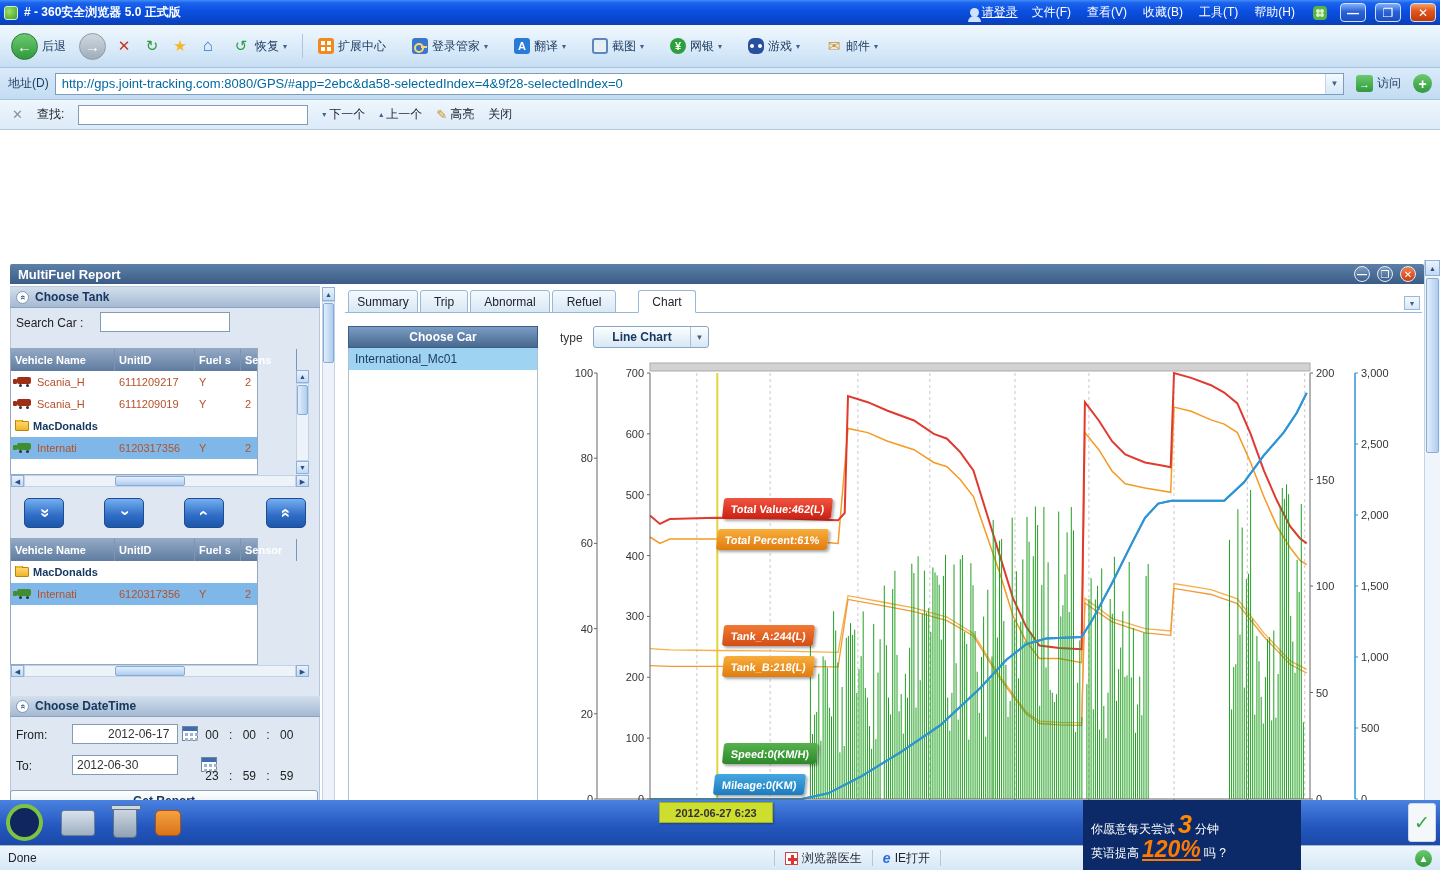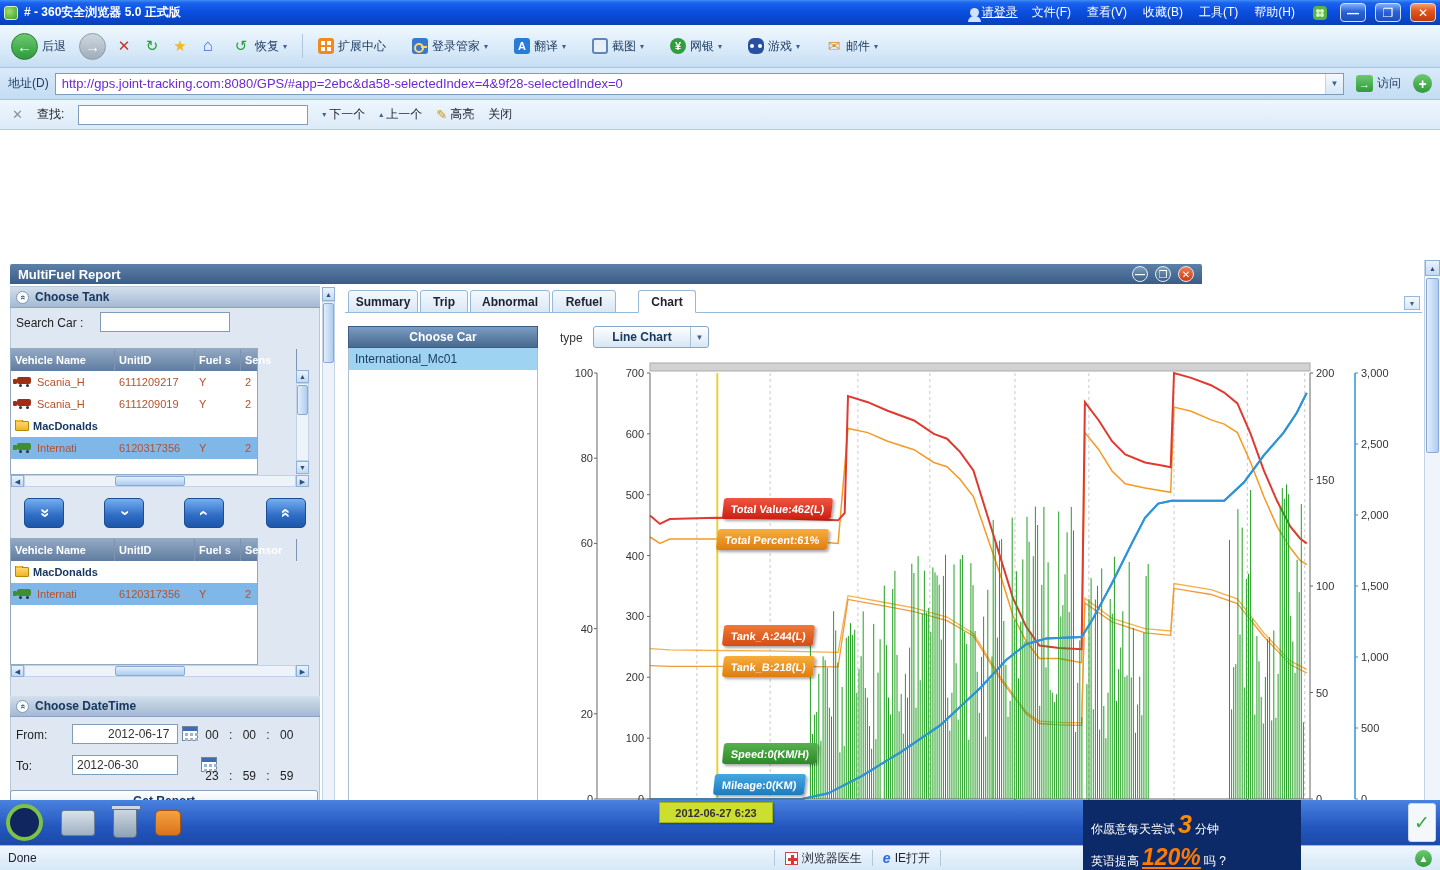--- a/index.html
+++ b/index.html
@@ -37,35 +37,35 @@
 .ic-trans{background:#2a7ad8}
 .ic-shot{background:#e8eef5;border:2px solid #5e87b8}
 .ic-bank{background:#2f9e3c;border-radius:50%}
 .ic-game{background:#27509e;position:relative;border-radius:6px}
 .ic-game::after{content:"";position:absolute;width:4px;height:4px;border-radius:50%;background:#fff;left:2px;top:6px;box-shadow:8px 0 0 #fff}
 .ic-mail{background:transparent;color:#d4922a;font-size:15px}
 
 #addrbar{left:0;top:68px;width:1440px;height:32px;background:linear-gradient(180deg,#d9eafa,#c3dcf2);border-bottom:1px solid #a9c4de;display:flex;align-items:center;padding:0 8px;gap:6px}
 #addr-label{color:#1b3a5e;white-space:nowrap}
 #addr-input-wrap{flex:1;height:22px;background:#fff;border:1px solid #7f9db9;display:flex;align-items:center}
-#addr-input{flex:1;border:none;outline:none;font-size:13px;color:#6d28d9;padding:0 6px;font-family:inherit;background:transparent}
+#addr-input{flex:1;border:none;outline:none;font-size:13px;color:#0369a1;padding:0 6px;font-family:inherit;background:transparent}
 #addr-dd{width:18px;height:20px;border-left:1px solid #c2d4e6;display:flex;align-items:center;justify-content:center;font-size:8px;color:#44608a;background:linear-gradient(180deg,#f4faff,#d6e8f8)}
 .gobtn{display:flex;align-items:center;gap:4px;padding:2px 6px;color:#1b3a5e;white-space:nowrap}
 .goicon{width:17px;height:17px;border-radius:3px;background:linear-gradient(180deg,#6cc96e,#2f9a3c);color:#fff;display:flex;align-items:center;justify-content:center;font-size:11px;font-weight:bold}
 .pluscircle{width:19px;height:19px;border-radius:50%;background:linear-gradient(180deg,#6cc96e,#2f9a3c);color:#fff;display:flex;align-items:center;justify-content:center;font-size:14px;font-weight:bold}
 
 #findbar{left:0;top:100px;width:1440px;height:30px;background:linear-gradient(180deg,#eef6fd,#dcebf8);border-bottom:1px solid #b4c9de;display:flex;align-items:center;padding:0 12px;gap:14px}
 #find-close-x{color:#88919b;font-weight:bold;font-size:13px}
 .findlabel{color:#222}
 #find-input{width:230px;height:20px;border:1px solid #7f9db9;background:#fff}
 .findbtn{display:flex;align-items:center;gap:3px;color:#223;white-space:nowrap}
 .pencil{color:#c8921c;font-size:13px}
 
 #content{left:0;top:130px;width:1440px;height:670px;background:#fff}
-#appbar{left:10px;top:134px;width:1192px;height:20px;background:linear-gradient(180deg,#5d80a8,#3a5c86);display:flex;align-items:center;padding:0 8px;border-radius:2px 2px 0 0}
+#appbar{left:10px;top:134px;width:1414px;height:20px;background:linear-gradient(180deg,#5d80a8,#3a5c86);display:flex;align-items:center;padding:0 8px;border-radius:2px 2px 0 0}
 #app-title{color:#fff;font-weight:bold;font-size:13px;flex:1}
 .appctl{width:16px;height:16px;border-radius:50%;margin-left:7px;display:flex;align-items:center;justify-content:center;color:#fff;font-size:10px;font-weight:bold;background:linear-gradient(180deg,#7d9cc0,#3c5f88);border:1px solid #e6edf5}
 .appctl.close{background:linear-gradient(180deg,#f08050,#cf3a12)}
 #left-panel{left:10px;top:156px;width:310px;height:628px;background:#dfe8f2;border:1px solid #b6c8da}
 .sechead{height:21px;background:linear-gradient(180deg,#d3dfec,#a4b9d2);border-bottom:1px solid #8ba3c0;display:flex;align-items:center;gap:6px;padding:0 6px;color:#173860;font-weight:bold}
 .collapse-circle{width:13px;height:13px;border-radius:50%;background:#fff;border:1px solid #7d99bb;display:flex;align-items:center;justify-content:center}
 .chev-up{display:inline-block;transform:rotate(90deg);font-size:9px;color:#2b4f7e;font-weight:bold;line-height:1}
 .xpinput{height:20px;border:1px solid #7f9db9;background:#fff;font-family:inherit;font-size:12px;padding:0 4px;color:#333}
 
 .xtable{position:absolute;width:248px;background:#fff;border:1px solid #93a9c2}
@@ -93,21 +93,21 @@
 .rot-d{transform:rotate(-90deg)}.rot-u{transform:rotate(90deg)}
 
 .dtlabel{color:#222}
 .calicon{width:16px;height:15px;background:#fff;border:1px solid #6f85a0;position:relative;display:inline-block}
 .calicon::before{content:"";position:absolute;left:0;top:0;right:0;height:4px;background:#3e6cb0}
 .calicon::after{content:"";position:absolute;left:2px;top:6px;width:3px;height:3px;background:#9db4cc;box-shadow:5px 0 0 #9db4cc,10px 0 0 #9db4cc,0 5px 0 #9db4cc,5px 5px 0 #9db4cc,10px 5px 0 #9db4cc}
 .timewrap{position:absolute;display:flex;gap:9px;align-items:center;color:#222}
 .tval{width:16px;text-align:center}
 #get-report{position:absolute;left:10px;top:660px;width:308px;height:22px;border-radius:3px;background:linear-gradient(180deg,#ffffff,#dce7f2);border:1px solid #8aa2be;color:#173860;font-weight:bold;display:flex;align-items:center;justify-content:center}
 
-.tab{position:absolute;top:160px;height:23px;background:linear-gradient(180deg,#f4f9fd,#d9e8f5);border:1px solid #96b9d9;border-radius:3px 3px 0 0;display:flex;align-items:center;justify-content:center;font-weight:bold;font-size:12px;color:#223;z-index:1}
+.tab{position:absolute;top:160px;height:23px;background:linear-gradient(180deg,#f4f9fd,#d9e8f5);border:1px solid #96b9d9;border-radius:3px 3px 0 0;display:flex;align-items:center;justify-content:center;font-weight:normal;font-size:12px;color:#223;z-index:1}
 .tab.active{background:#fff;border-bottom:1px solid #fff;z-index:3}
 #tabline{left:345px;top:182px;width:1077px;height:1px;background:#96b9d9;z-index:2}
 #tab-overflow{left:1404px;top:166px;width:16px;height:14px;background:linear-gradient(180deg,#f4f9fd,#d9e8f5);border:1px solid #96b9d9;display:flex;align-items:center;justify-content:center;font-size:7px;color:#44608a}
 
 #cc2-head{left:348px;top:196px;width:190px;height:22px;background:linear-gradient(180deg,#7b9cc2,#47688f);color:#fff;font-weight:bold;display:flex;align-items:center;justify-content:center;border:1px solid #3c5e86}
 #car-list{left:348px;top:218px;width:190px;height:500px;background:#fff;border:1px solid #aebfd0;border-top:none}
 .caritem{height:22px;display:flex;align-items:center;padding:0 6px;font-size:12px;color:#1a3a5c}
 .caritem.sel{background:#9fd3f2}
 .panelbtn{position:absolute;left:348px;width:190px;height:21px;border-radius:4px;background:linear-gradient(180deg,#ffffff,#d9e5f0);border:1px solid #93a8ba;display:flex;align-items:center;justify-content:center;color:#223}
 
@@ -763,21 +763,21 @@
   <span class="btool"></span>
 </div>
 <div id="check-tile">✓</div>
 
 <div id="adpanel">
   <div class="adline">
       <span>你愿意每天尝试</span>
       <span class="big">3</span>
       <span>分钟</span>
     </div>
-  <div class="adline" style="margin-top:8px">
+  <div class="adline" style="">
       <span>英语提高</span>
       <span class="big2">120%</span>
       <span>吗 ?</span>
     </div>
 </div>
 
 <div class="abs" id="statusbar">
   <span class="sbitem">Done</span>
   <span id="status-spacer"></span>
   <span class="sepline"></span>

